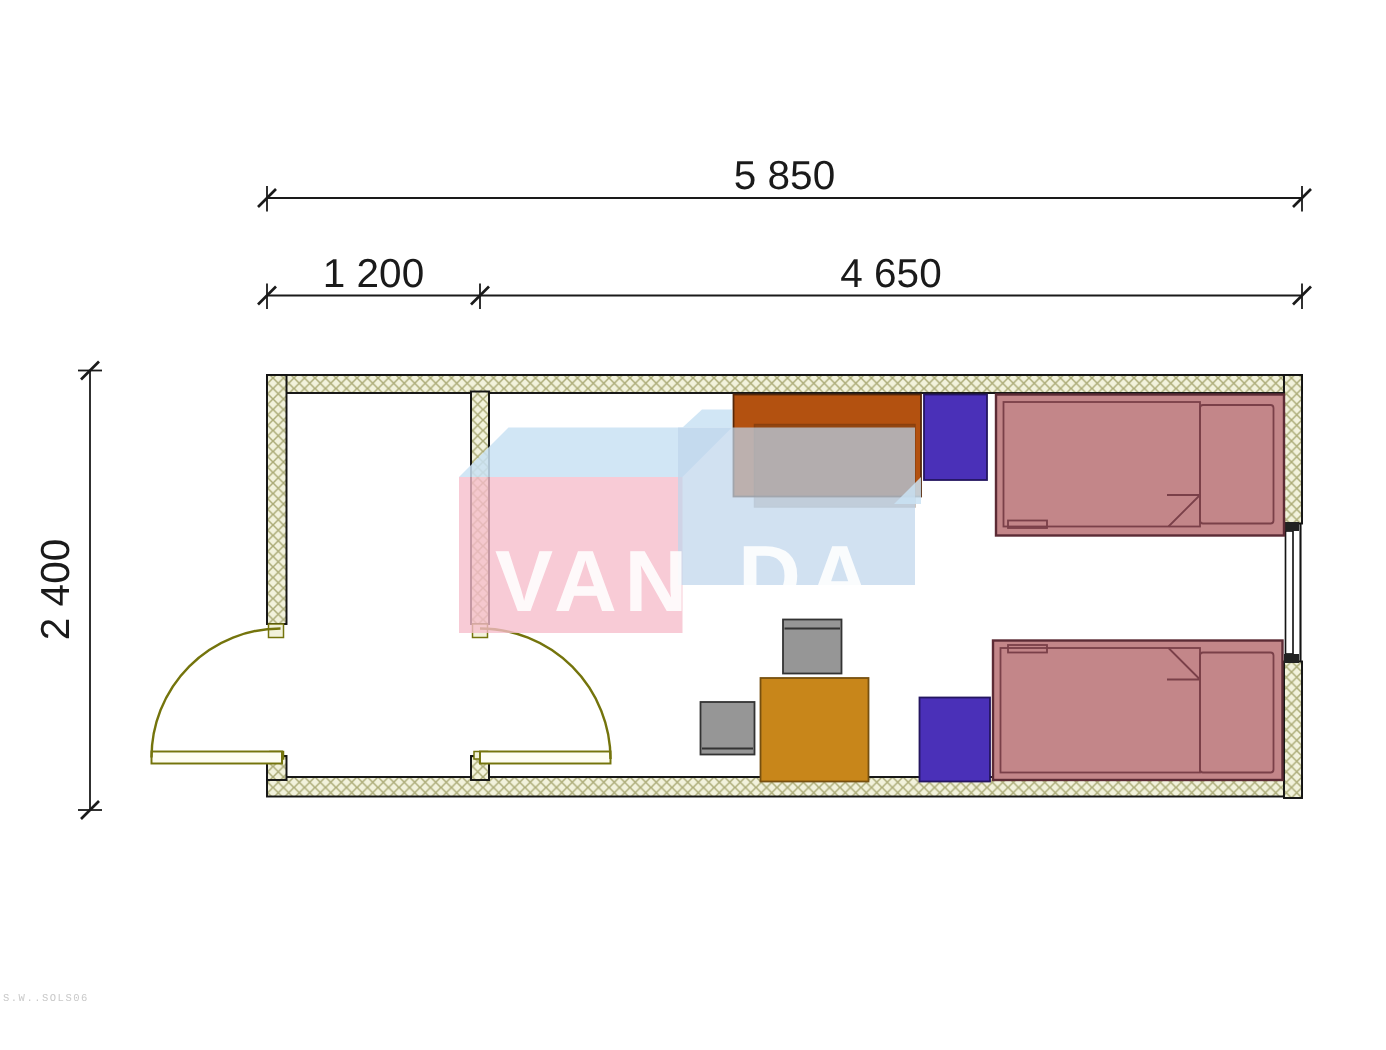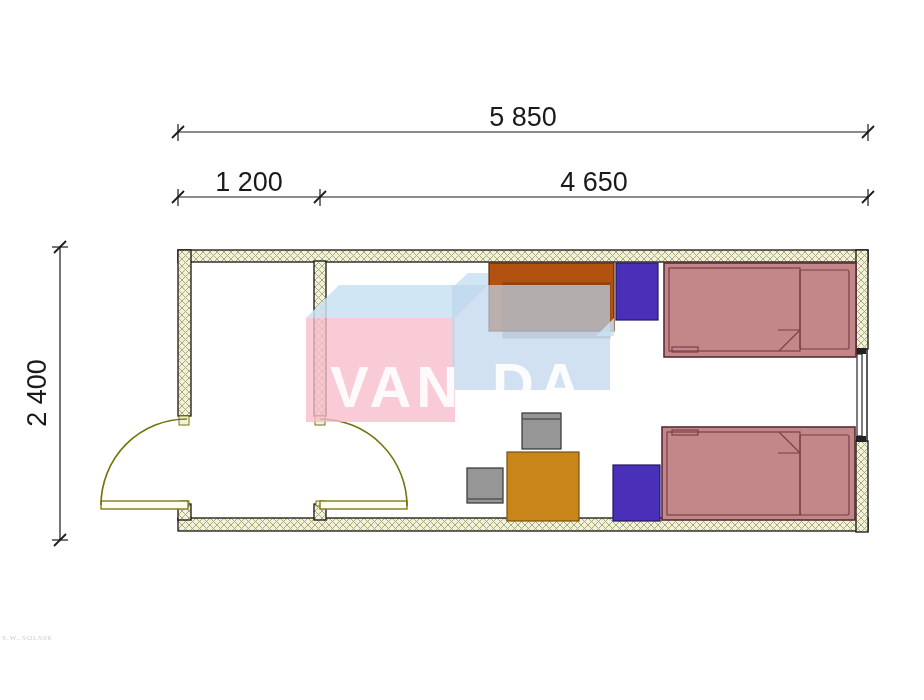--- a/index.html
+++ b/index.html
@@ -19,22 +19,22 @@
   .nightstand{fill:#4a30b8;stroke:#241660;stroke-width:1.2;}
   .table{fill:#c8861a;stroke:#77500f;stroke-width:1.2;}
   .chair{fill:#969696;stroke:#333333;stroke-width:1.2;}
   .chair-line{stroke:#333333;stroke-width:1.2;}
   .wardrobe{fill:#b35110;stroke:#55280a;stroke-width:1.2;}
   .wm-pink{fill:#f6bccb;opacity:0.78;}
   .wm-blue{fill:#bfd5ec;opacity:0.72;}
   .wm-sky{fill:#c9e2f3;opacity:0.85;}
   .wm-letter{fill:#ffffff;opacity:0.9;font-weight:bold;font-size:58px;
              font-family:"Liberation Sans","DejaVu Sans",sans-serif;letter-spacing:5px;}
-  .corner-note{position:absolute;left:2px;top:634px;font-size:7px;color:#c9c9c9;
-               letter-spacing:1px;font-family:Liberation Serif, serif;}
+  .corner-note{position:absolute;left:2px;top:662px;font-size:7px;color:#c9c9c9;
+               letter-spacing:1px;font-family:Liberation Mono, monospace;}
   .win-dark{fill:#222222;}
 </style>
 </head>
 <body>
 
 <div id="canvas">
 <svg width="924" height="700" viewBox="0 0 924 700">
   <defs>
     <pattern id="hatch" width="7" height="7" patternUnits="userSpaceOnUse">
       <rect width="7" height="7" fill="#f2f2dc"></rect>

